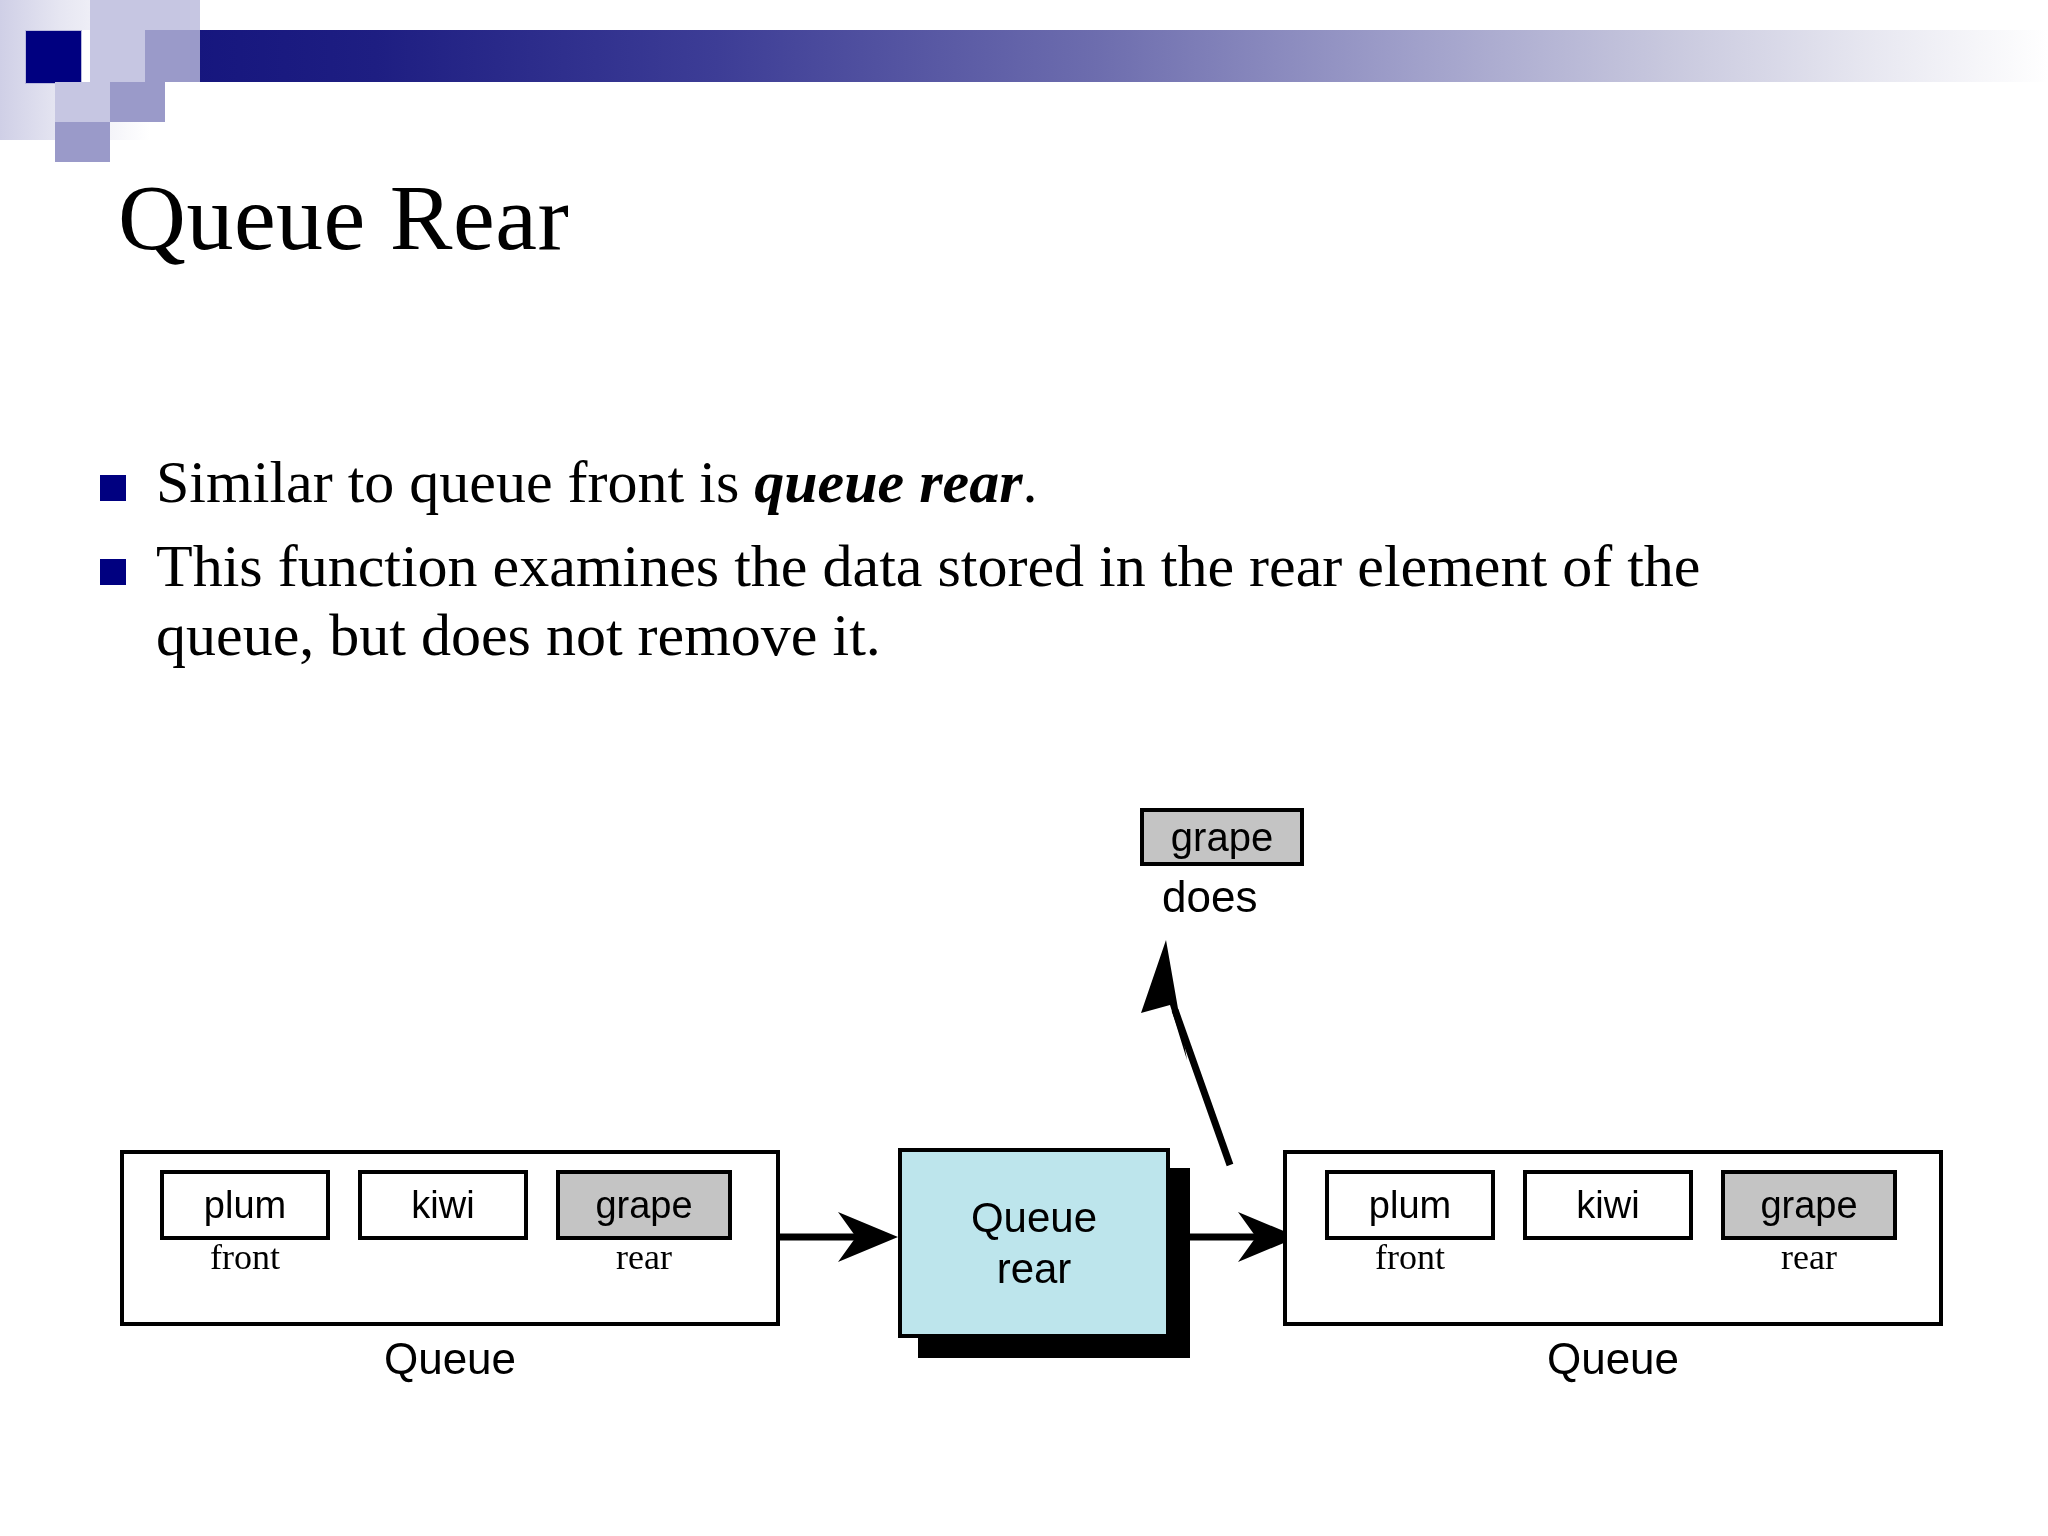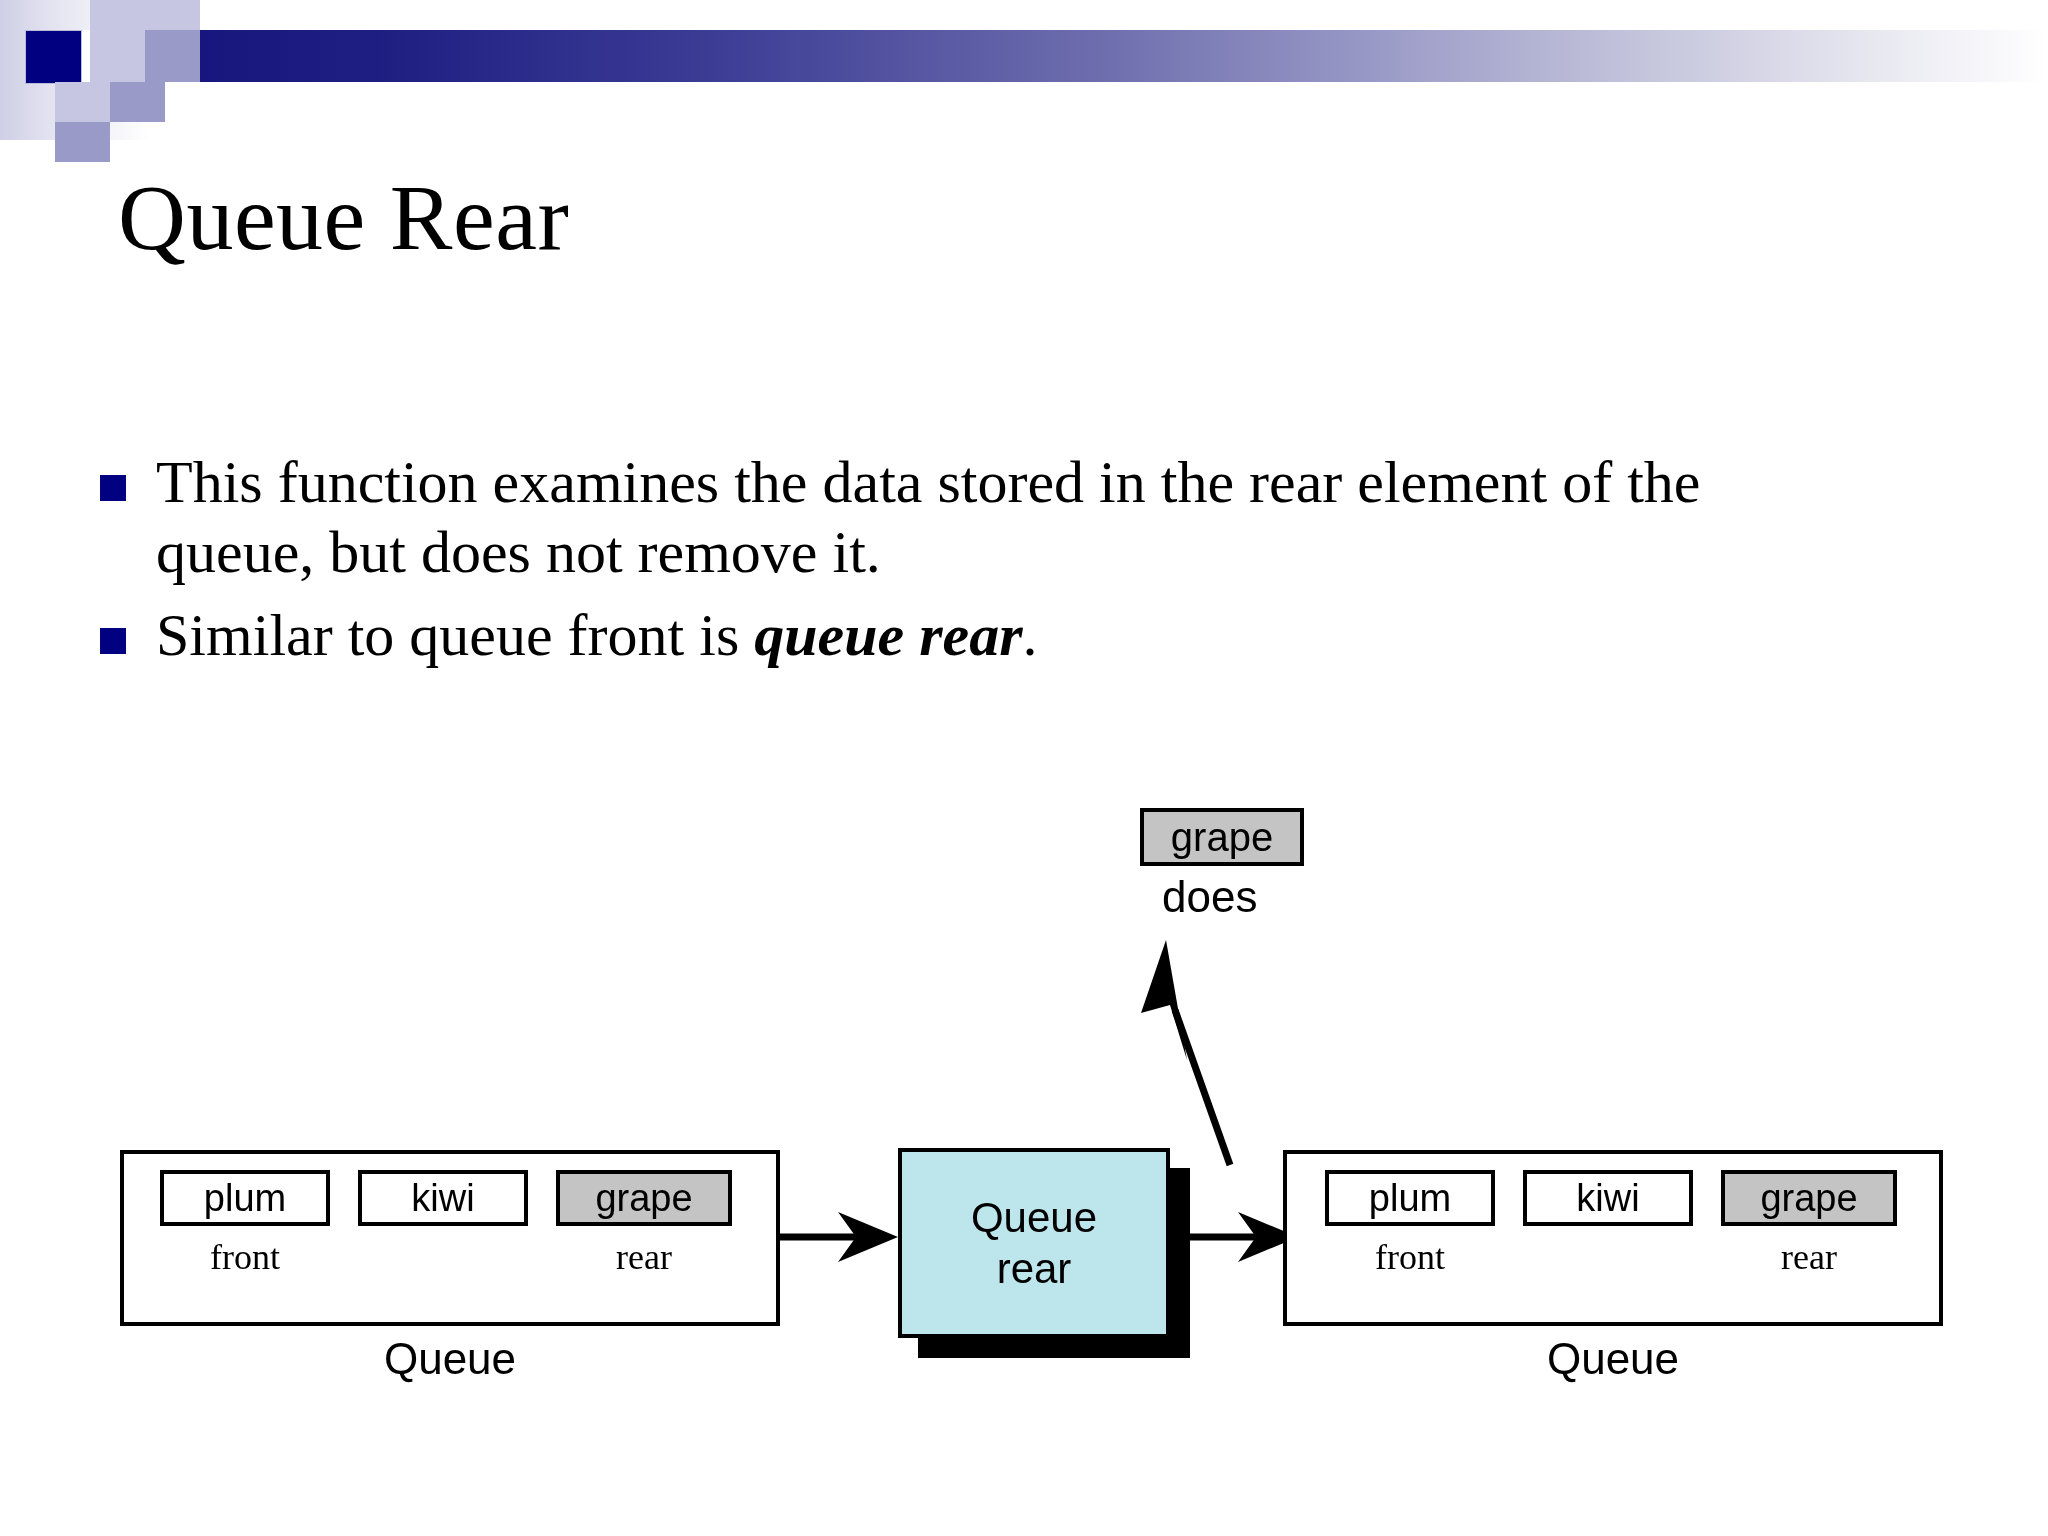--- a/index.html
+++ b/index.html
@@ -90,21 +90,21 @@
     position: absolute;
     border: 4px solid #000000;
     box-sizing: border-box;
     background: #ffffff;
     font-family: "Liberation Sans", sans-serif;
     font-size: 38px;
     color: #000000;
     display: flex;
     align-items: center;
     justify-content: center;
-    height: 56px;
+    height: 70px;
   }
   .cell.filled { background: #c4c4c4; }
 
   .subcap {
     position: absolute;
     font-family: Liberation Serif, serif;
     font-size: 36px;
     color: #000000;
     text-align: center;
     white-space: nowrap;
@@ -177,26 +177,26 @@
   <div class="deco-sq sq-mid" style="left:110px; top:82px;  width:55px;  height:40px;"></div>
   <div class="deco-sq sq-mid" style="left:55px;  top:122px; width:55px;  height:40px;"></div>
 </div>
 
 <div class="slide-title">Queue Rear</div>
 
 <div class="body-area">
 
   <div class="bullet-row">
     <div class="bullet-marker"></div>
-    <div class="bullet-text" style="max-width:1700px;"><span>This function examines the data stored in the rear element of the queue, but does not remove it.</span></div>
+    <div class="bullet-text"><span>Similar to queue front is </span><span class="bi">queue rear</span><span>.</span></div>
   </div>
 
   <div class="bullet-row">
     <div class="bullet-marker"></div>
-    <div class="bullet-text"><span>Similar to queue front is </span><span class="bi">queue rear</span><span>.</span></div>
+    <div class="bullet-text" style="max-width:1700px;"><span>This function examines the data stored in the rear element of the queue, but does not remove it.</span></div>
   </div>
 
 </div>
 
 <div class="diagram" style="top:930px;">
 
   <div class="dg-box queue-frame" style="left:120px; top:220px; width:660px;"></div>
 
   <div class="cell" style="left:160px; top:240px; width:170px;">plum</div>
   <div class="cell" style="left:358px; top:240px; width:170px;">kiwi</div>

